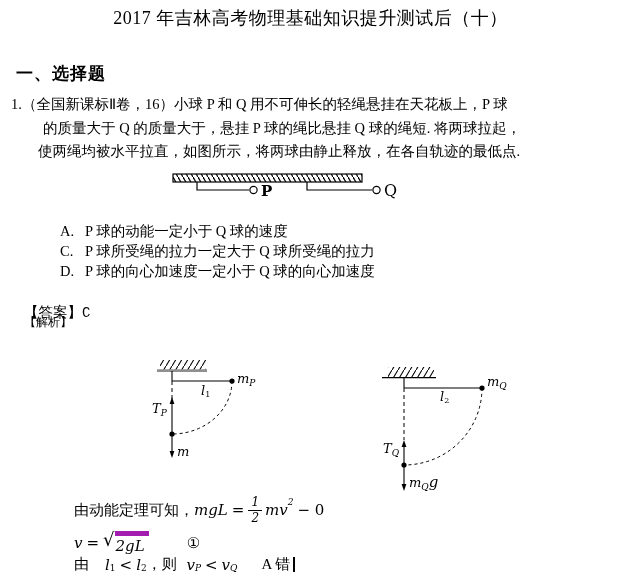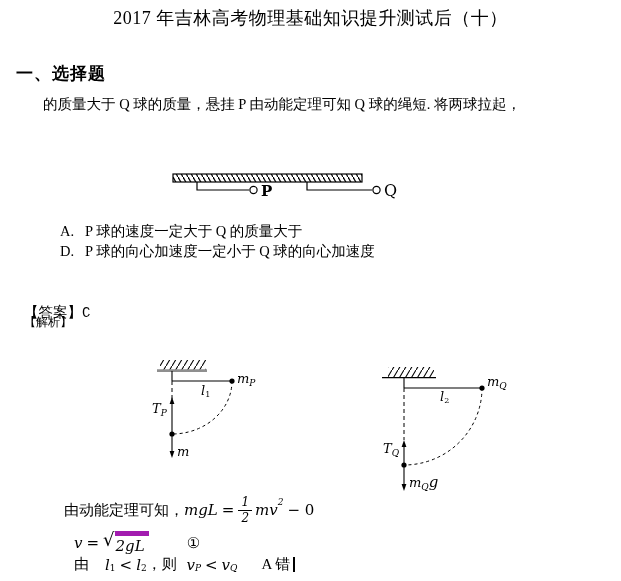--- a/index.html
+++ b/index.html
@@ -20,21 +20,21 @@
   #figure3{top:360px;left:368px;}
 
   #options{top:222px;left:60px;font-size:14.5px;line-height:19.8px;}
   .opt-label{display:inline-block;width:25px;}
 
   #answer-line{top:303px;left:24px;font-size:14.5px;}
   #analysis-line{top:314px;left:24px;font-size:12px;}
   .mono{font-family:"Liberation Mono",monospace;font-size:14px;}
 
   .sol-row{display:flex;align-items:center;font-size:15px;white-space:pre;}
-  #sol1{top:496px;left:64px;}
+  #sol1{top:496px;left:74px;}
   #sol2{top:531px;left:74px;}
   #sol3{top:555px;left:74px;}
 
   .mi{font-family:"DejaVu Serif",serif;font-style:italic;}
   .eqs{font-family:"DejaVu Serif",serif;margin:0 4px;}
   .subn{font-size:9px;font-family:"DejaVu Serif",serif;align-self:flex-end;margin-bottom:1px;}
   .subi{font-size:9px;font-style:italic;font-family:"DejaVu Serif",serif;align-self:flex-end;margin-bottom:1px;}
   .sup{font-size:9px;align-self:flex-start;margin-top:1px;}
   .frac{display:inline-flex;flex-direction:column;align-items:center;line-height:1.05;
         font-family:"DejaVu Serif",serif;font-style:italic;font-size:12px;margin:0 3px 0 0;}
@@ -56,41 +56,46 @@
   .fig1-label{font-size:15px;font-weight:bold;}
 </style>
 </head>
 <body>
 
 <div id="title" class="abs">2017 年吉林高考物理基础知识提升测试后（十）</div>
 
 <div id="section-heading" class="abs">一、选择题</div>
 
 <div id="question" class="abs">
-  <div class="q-line q-l2">的质量大于 Q 球的质量，悬挂 P 由动能定理可知 Q 球的绳短. 将两球拉起，</div>
+  <div class="q-line">1.（全国新课标Ⅱ卷，16）小球 P 和 Q 用不可伸长的轻绳悬挂在天花板上，P 球</div>
+  <div class="q-line q-l2">的质量大于 Q 的质量大于，悬挂 P 球的绳比悬挂 Q 球的绳短. 将两球拉起，</div>
+  <div class="q-line q-l3">使两绳均被水平拉直，如图所示，将两球由静止释放，在各自轨迹的最低点.</div>
 </div>
 
 <svg id="figure1" class="abs" width="240" height="34" viewBox="0 0 240 34">
   <defs>
     <pattern id="hatchBar" width="5" height="9" patternUnits="userSpaceOnUse">
       <line x1="0" y1="0" x2="5" y2="9" stroke="#000" stroke-width="1.3"></line>
     </pattern>
   </defs>
   <rect x="5" y="6" width="189" height="8" fill="url(#hatchBar)" stroke="#000" stroke-width="1.2"></rect>
   <polyline points="29,14 29,22 81,22" fill="none" stroke="#000" stroke-width="1.2"></polyline>
   <circle cx="85.5" cy="22" r="3.6" fill="#fff" stroke="#000" stroke-width="1.2"></circle>
   <text x="93" y="28" class="fig1-label">P</text>
   <polyline points="139,14 139,22 204,22" fill="none" stroke="#000" stroke-width="1.2"></polyline>
   <circle cx="208.5" cy="22" r="3.6" fill="#fff" stroke="#000" stroke-width="1.2"></circle>
   <text x="216" y="28" class="fig1-label" style="font-weight:normal;font-size:16px">Q</text>
 </svg>
 
 <div id="options" class="abs">
   <div class="option">
-    <span class="opt-label">A.</span><span>P 球的速度一定大于 Q 的质量大于</span>
+    <span class="opt-label">A.</span><span>P 球的动能一定小于 Q 球的速度</span>
+  </div>
+  <div class="option">
+    <span class="opt-label">C.</span><span>P 球所受绳的拉力一定大于 Q 球所受绳的拉力</span>
   </div>
   <div class="option">
     <span class="opt-label">D.</span><span>P 球的向心加速度一定小于 Q 球的向心加速度</span>
   </div>
 </div>
 
 <div id="answer-line" class="abs">
   <span>【答案】</span><span class="mono">C</span>
 </div>
 <div id="analysis-line" class="abs">【解析】</div>

